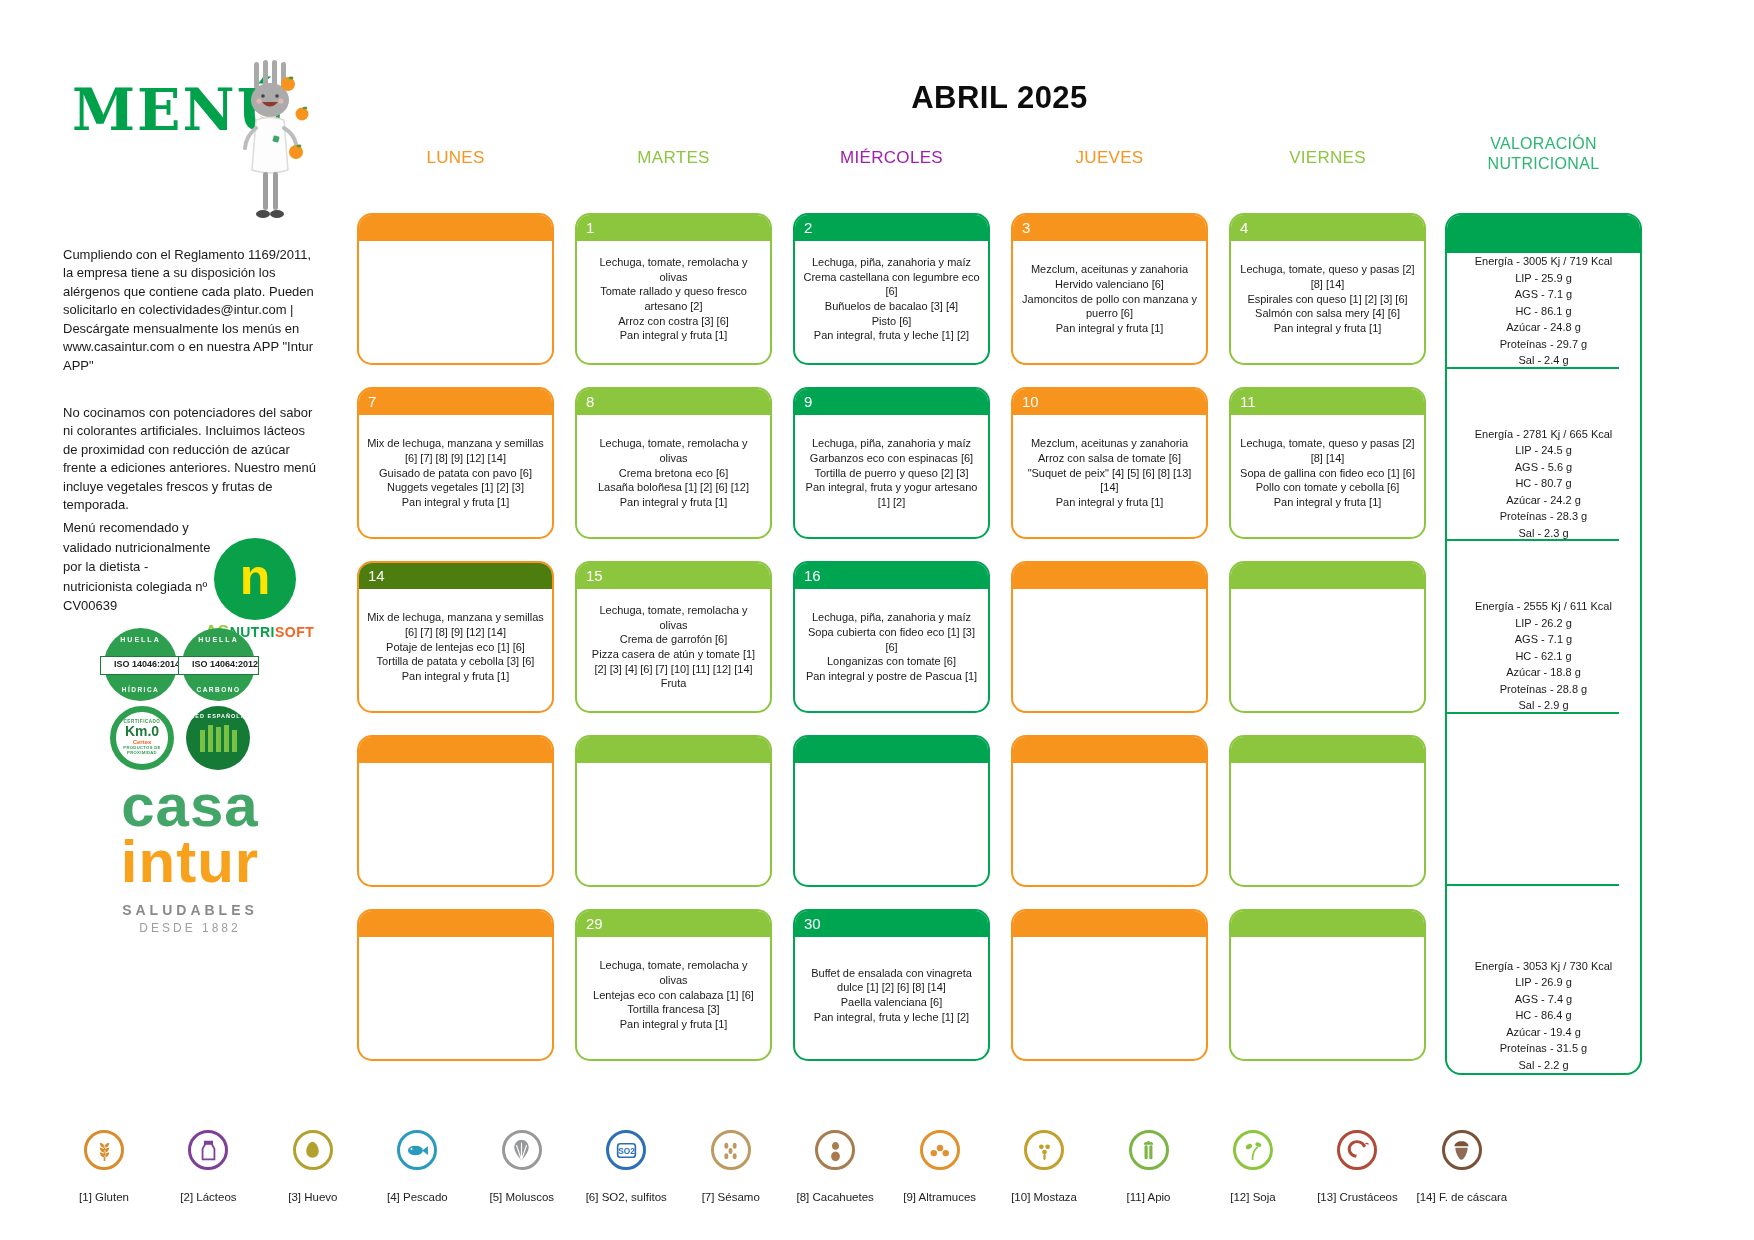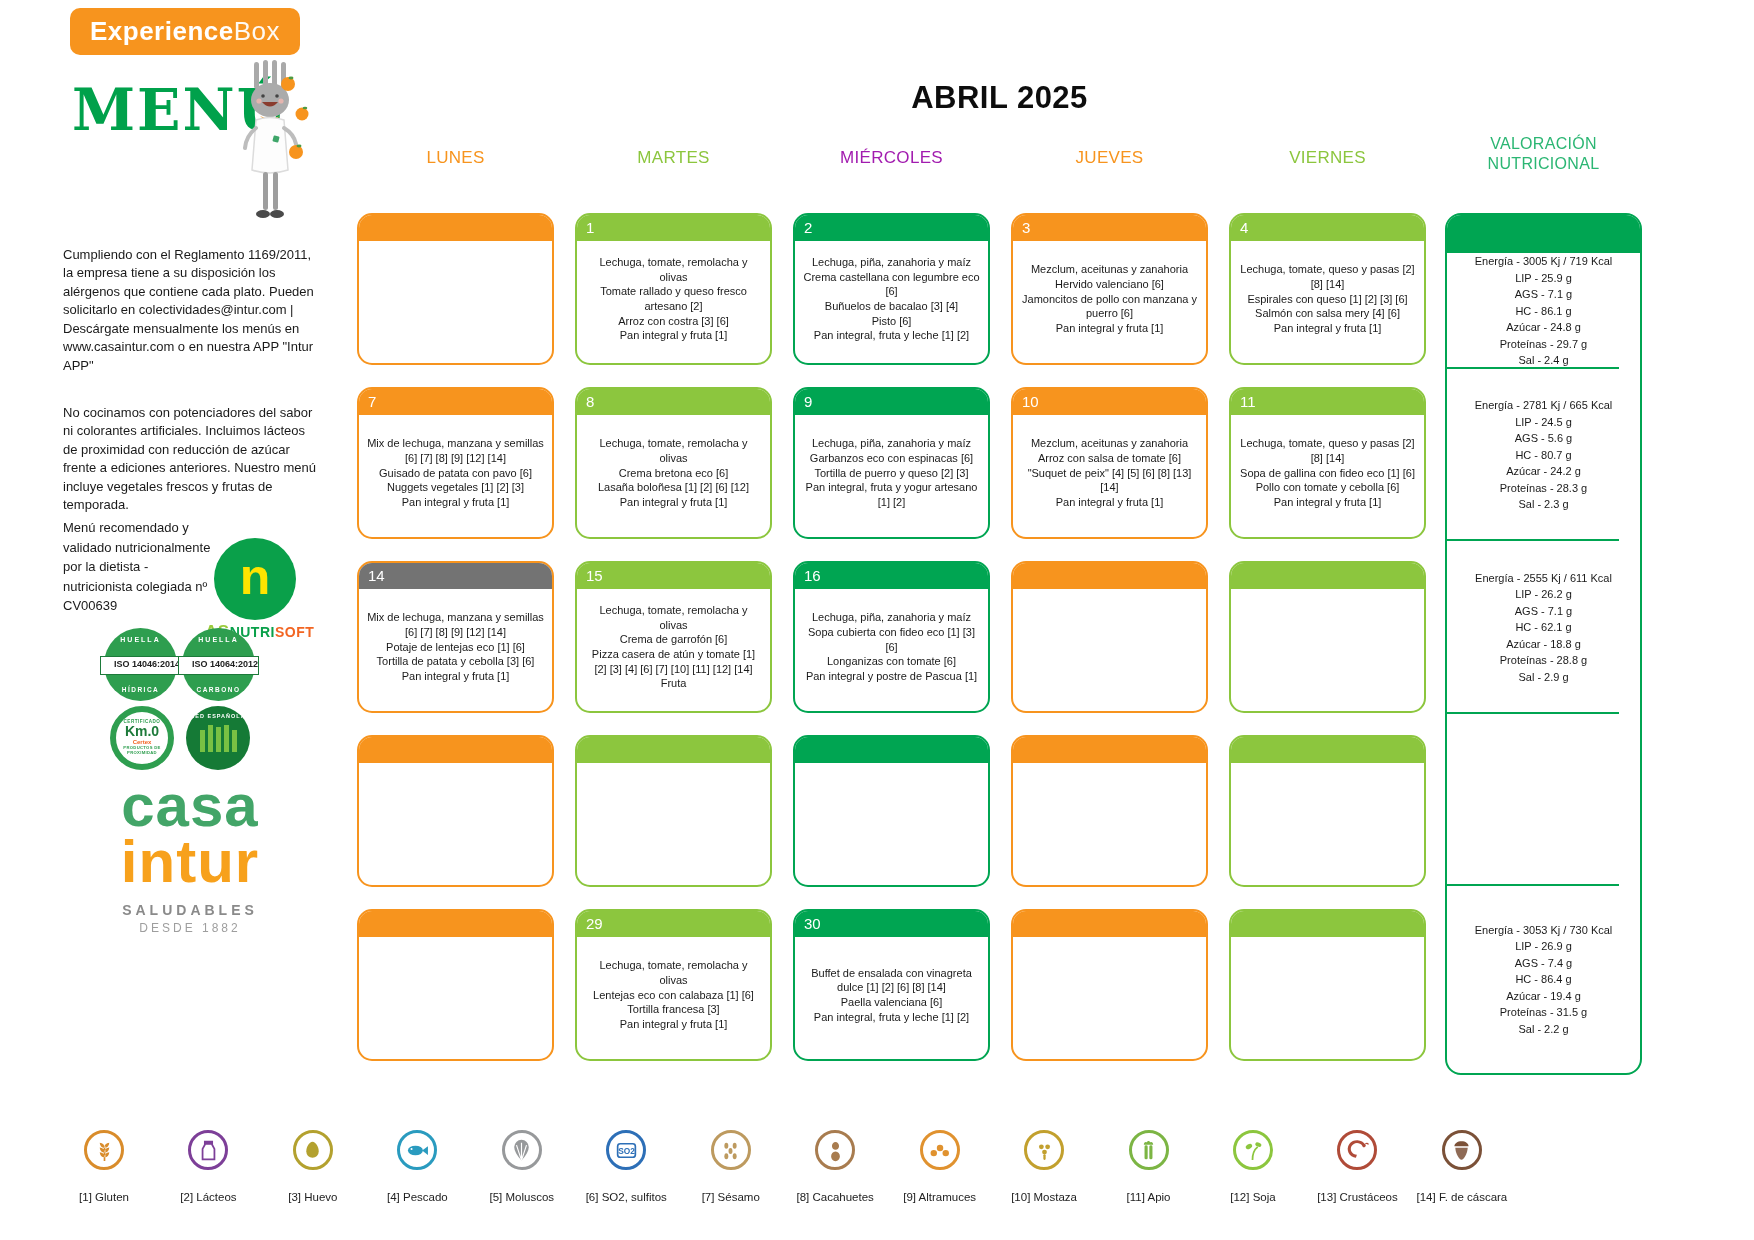--- a/index.html
+++ b/index.html
@@ -75,40 +75,36 @@
     display:flex;flex-direction:column;box-sizing:border-box;}
   .cell-head{height:26px;flex:none;color:#fff;font-size:15px;line-height:26px;padding-left:9px;}
   .cell-body{flex:1;display:flex;flex-direction:column;justify-content:center;
     padding:2px 8px 8px;font-size:11px;line-height:1.33;text-align:center;color:#1a1a1a;}
 
   #nutrition-panel{position:absolute;left:1445px;top:213px;width:197px;height:862px;
     border:2px solid #00A552;border-radius:16px;overflow:hidden;background:#fff;
     display:flex;flex-direction:column;box-sizing:border-box;}
   .nut-head{height:38px;background:#00A552;flex:none;}
   #nut-sections{flex:1;display:flex;flex-direction:column;}
-  .nut-section{position:relative;display:flex;align-items:center;justify-content:center;padding:0 18px;box-sizing:border-box;}
+  .nut-section{position:relative;display:flex;align-items:flex-end;justify-content:center;padding:0 18px;box-sizing:border-box;}
   .nut-text{font-size:11px;line-height:1.5;text-align:center;color:#1a1a1a;}
   .nut-divider{position:absolute;bottom:0;left:0;width:89%;height:2px;background:#00A552;}
 
   
   #allergen-row{position:absolute;left:58px;top:1130px;width:1450px;display:flex;justify-content:space-between;}
   .alg-item{width:92px;display:flex;flex-direction:column;align-items:center;}
   .alg-circle{width:40px;height:40px;border-radius:50%;border:3px solid;background:#fff;
     display:flex;align-items:center;justify-content:center;box-sizing:border-box;}
   .alg-label{margin-top:21px;font-size:11.5px;color:#222;white-space:nowrap;}
 </style>
 </head>
 <body>
 
 <div class="sheet">
 
-  <div class="xbox-logo">
-    <span class="xb-bold">Experience</span>
-      <span class="xb-light">Box</span>
-  </div>
 
   <div class="menu-title">MENÚ</div>
 
   <div class="fork-wrap">
     <svg viewBox="0 0 100 170" width="100" height="170">
       <rect x="36" y="4" width="5" height="27" rx="2.5" fill="#A9A9A9"></rect>
       <rect x="45" y="2" width="5" height="29" rx="2.5" fill="#A9A9A9"></rect>
       <rect x="54" y="2" width="5" height="29" rx="2.5" fill="#A9A9A9"></rect>
       <rect x="63" y="4" width="5" height="27" rx="2.5" fill="#A9A9A9"></rect>
       <ellipse cx="52" cy="42" rx="19" ry="17" fill="#ABABAB"></ellipse>
@@ -278,21 +274,21 @@
       <div class="day-cell" style="border-color: rgb(140, 198, 62);">
         <div class="cell-head" style="background: rgb(140, 198, 62);"><span class="cell-num">11</span></div>
         <div class="cell-body">
           <div class="dish">Lechuga, tomate, queso y pasas [2] [8] [14]</div>
           <div class="dish">Sopa de gallina con fideo eco [1] [6]</div>
           <div class="dish">Pollo con tomate y cebolla [6]</div>
           <div class="dish">Pan integral y fruta [1]</div>
         </div>
       </div>
       <div class="day-cell" style="border-color: rgb(247, 148, 30);">
-        <div class="cell-head" style="background: #737373;"><span class="cell-num">14</span></div>
+        <div class="cell-head" style="background: #4d7c0f;"><span class="cell-num">14</span></div>
         <div class="cell-body">
           <div class="dish">Mix de lechuga, manzana y semillas [6] [7] [8] [9] [12] [14]</div>
           <div class="dish">Potaje de lentejas eco [1] [6]</div>
           <div class="dish">Tortilla de patata y cebolla [3] [6]</div>
           <div class="dish">Pan integral y fruta [1]</div>
         </div>
       </div>
       <div class="day-cell" style="border-color: rgb(140, 198, 62);">
         <div class="cell-head" style="background: rgb(140, 198, 62);"><span class="cell-num">15</span></div>
         <div class="cell-body">

